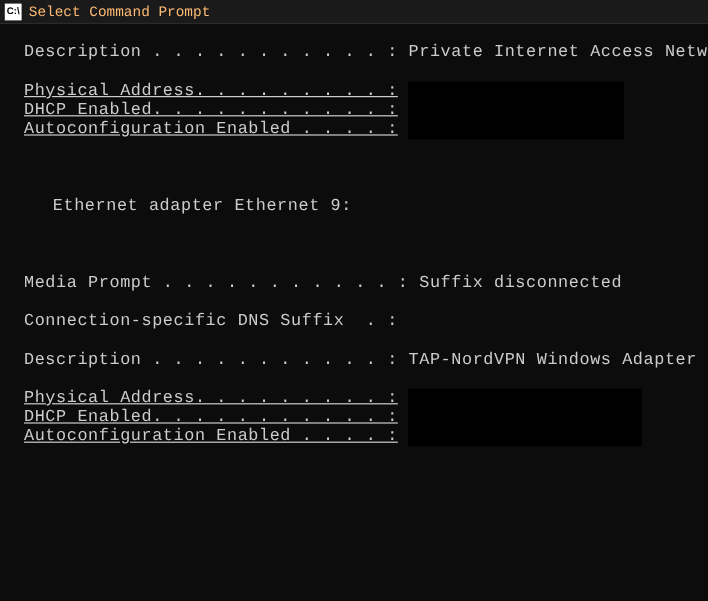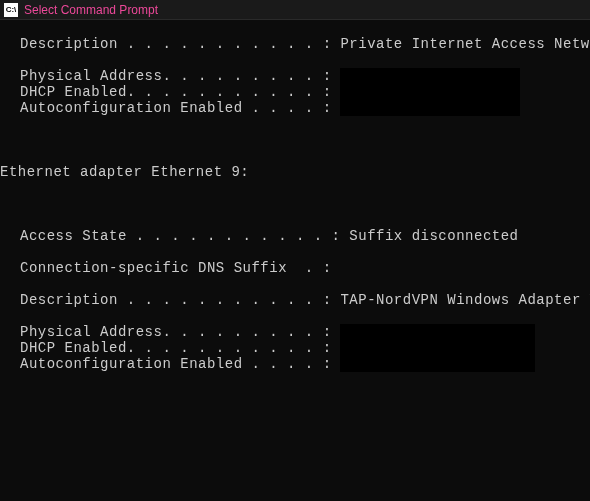--- a/index.html
+++ b/index.html
@@ -27,60 +27,60 @@
     display: inline-flex;
     align-items: center;
     justify-content: center;
     font-size: 8px;
     font-family: Arial, sans-serif;
     color: #000;
     margin-right: 6px;
     font-weight: bold;
   }
   .title-text {
-    color: #ec4899;
-    font-family: Liberation Sans, sans-serif;
+    color: #fdba74;
+    font-family: Liberation Mono, monospace;
     font-size: 12px;
   }
   .terminal {
     padding: 0;
     background: #0c0c0c;
     white-space: pre;
     line-height: 16px;
     letter-spacing: 0.5px;
   }
   .line { display: block; min-height: 16px; }
   .indent1 { padding-left: 20px; }
-  .header { padding-left: 0; }
+  .header { padding-left: 0; margin-left: 44px; }
   .redacted {
     display: inline-block;
     background: #000;
     vertical-align: middle;
   }
   .r1 { width: 180px; height: 48px; }
   .r2 { width: 195px; height: 48px; }
-  .value-area { display: inline-block; vertical-align: top; }
+  .value-area { display: inline-block; vertical-align: top; text-decoration: underline; }
 </style>
 </head>
 <body>
 
 <div class="title-bar">
   <span class="title-icon">C:\</span>
   <span class="title-text">Select Command Prompt</span>
 </div>
 
 <div class="terminal">
 <span class="line indent1"><span>Description . . . . . . . . . . . :</span><span> Private Internet Access Network Ada</span></span>
 <span class="line indent1"><span class="value-area"><span>Physical Address. . . . . . . . . :</span>
 <span>DHCP Enabled. . . . . . . . . . . :</span>
 <span>Autoconfiguration Enabled . . . . :</span></span> <span class="redacted r1"></span></span>
 <span class="line"></span>
 <span class="line header">Ethernet adapter Ethernet 9:</span>
 <span class="line"></span>
-<span class="line indent1"><span>Access State . . . . . . . . . . . :</span><span> Suffix disconnected</span></span>
+<span class="line indent1"><span>Media Prompt . . . . . . . . . . . :</span><span> Suffix disconnected</span></span>
 <span class="line indent1">Connection-specific DNS Suffix  . :</span>
 <span class="line indent1"><span>Description . . . . . . . . . . . :</span><span> TAP-NordVPN Windows Adapter V9</span></span>
 <span class="line indent1"><span class="value-area"><span>Physical Address. . . . . . . . . :</span>
 <span>DHCP Enabled. . . . . . . . . . . :</span>
 <span>Autoconfiguration Enabled . . . . :</span></span> <span class="redacted r2"></span></span>
 <span class="line"></span>
 <span class="line"></span>
 
 
 </div>

